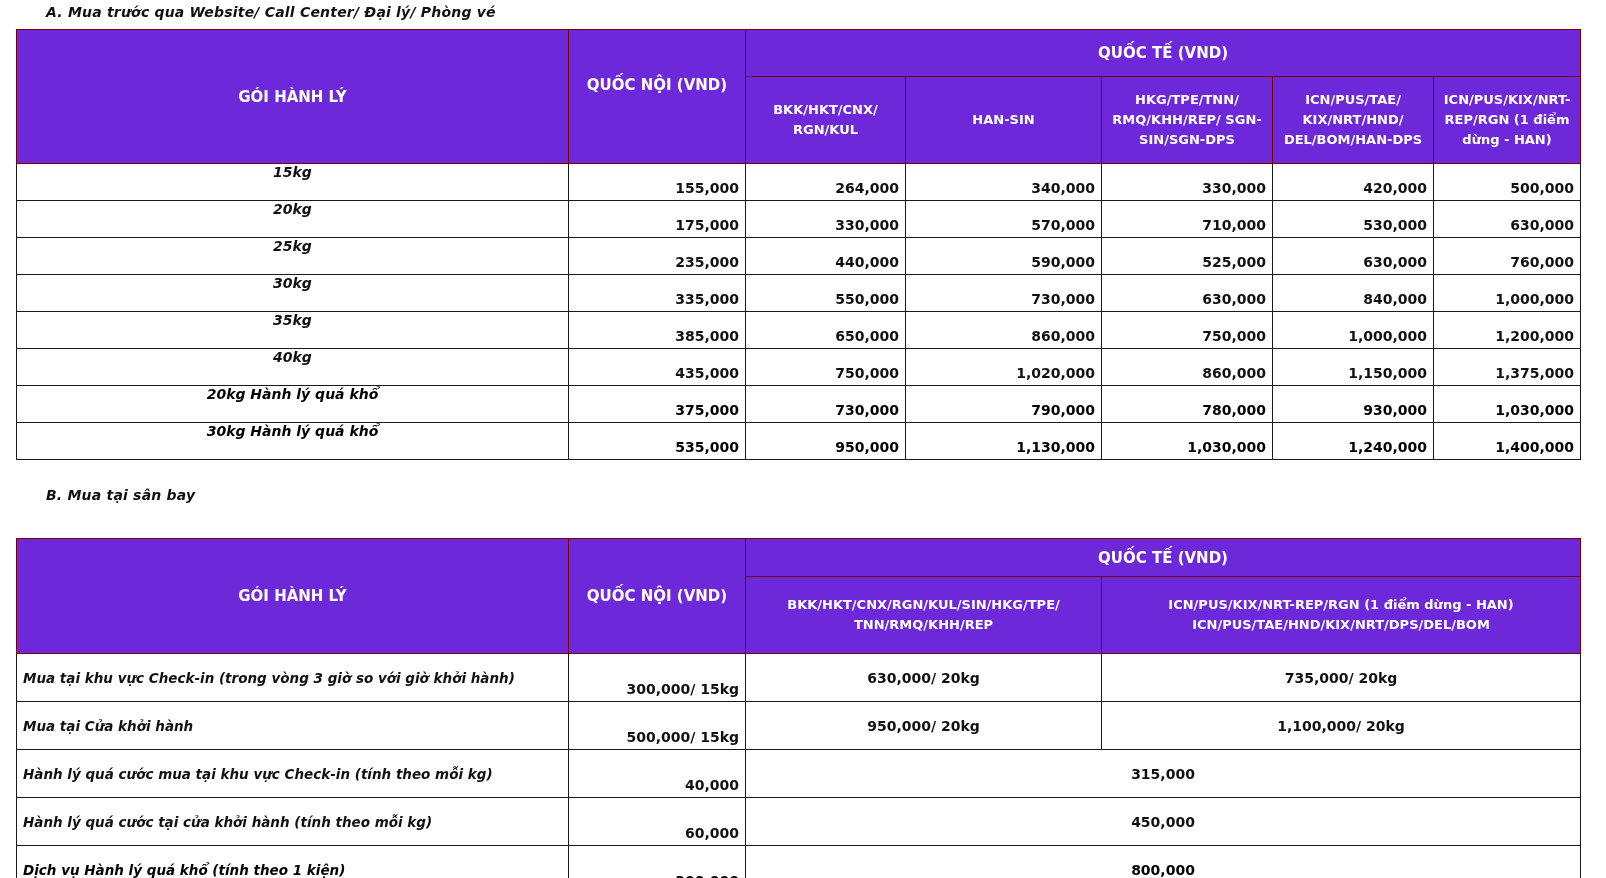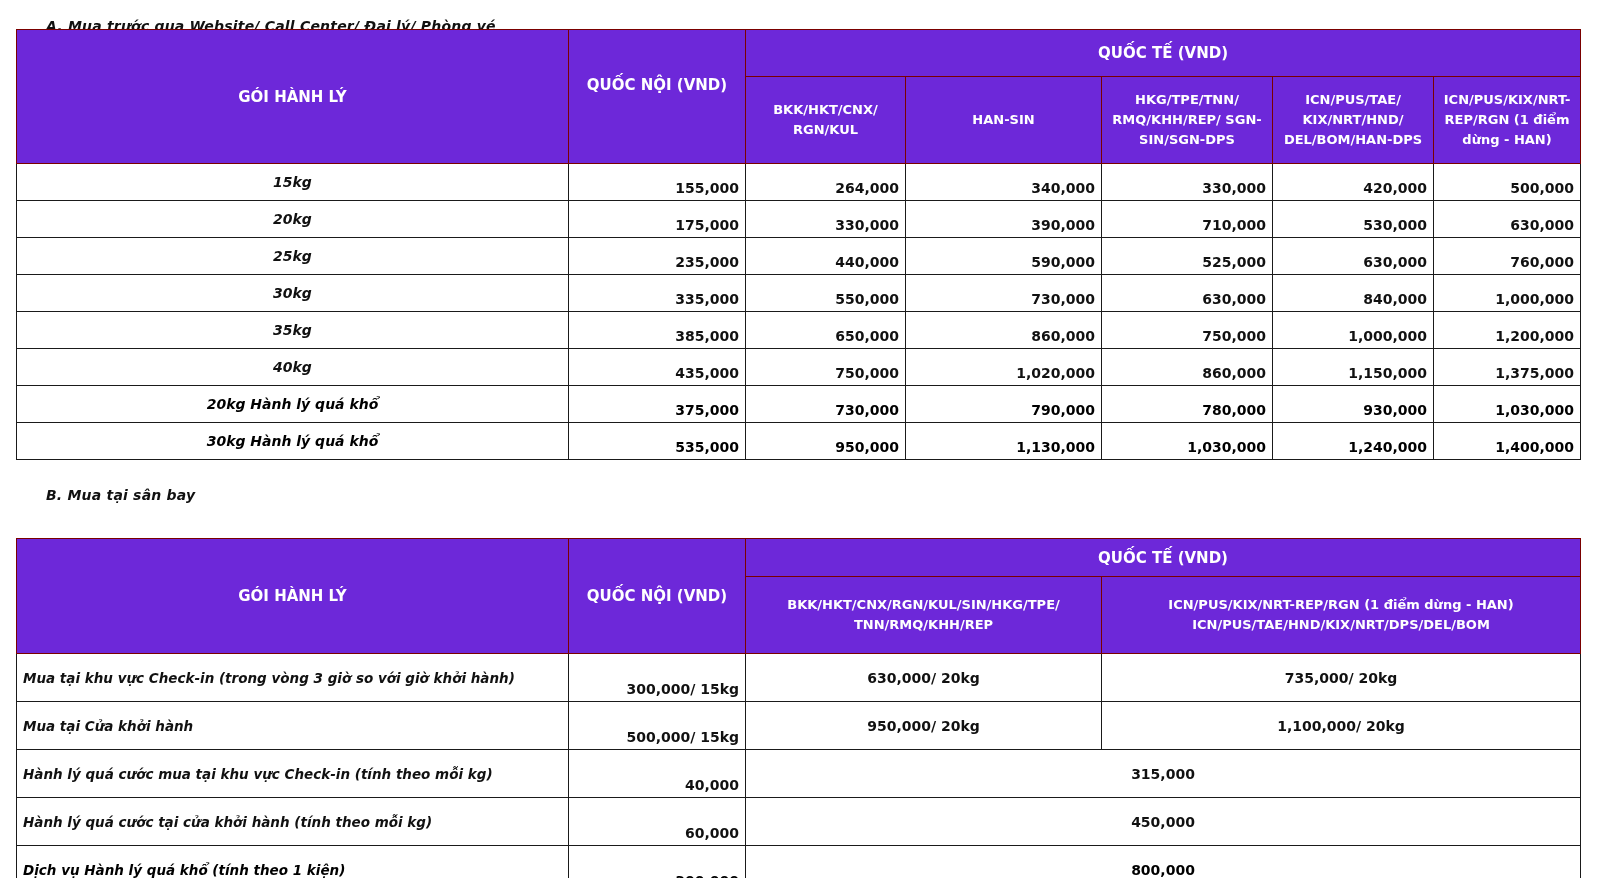--- a/index.html
+++ b/index.html
@@ -28,34 +28,34 @@
     background: #6d28d9;
     color: #ffffff;
     font-weight: bold;
     text-align: center;
     line-height: 20px;
     border-color: #7a0000;
   }
   th.big { font-size: 15px; }
   th.sub { font-size: 13px; }
   td { background: #fff; font-weight: bold; }
-  td.label-c { text-align: center; vertical-align: top; padding-top: 10px; font-style: italic; }
+  td.label-c { text-align: center; vertical-align: top; font-style: italic; }
   td.num { text-align: right; vertical-align: bottom; padding-bottom: 4px; margin-top: 8px; }
   td.label-l { text-align: left; font-style: italic; font-size: 13.5px; }
   td.center { text-align: center; }
   tr.red td { color: #000000; }
   #table-a { top: 29px; width: 1564px; }
   #table-b { top: 538px; width: 1564px; }
   #table-a tbody tr { height: 37px; }
   #table-b tbody tr { height: 48px; }
 </style>
 </head>
 <body>
 
-<div class="section-title" style="top:18px;font-style:italic;">A. Mua trước qua Website/ Call Center/ Đại lý/ Phòng vé</div>
+<div class="section-title" style="top:4px;font-style:italic;">A. Mua trước qua Website/ Call Center/ Đại lý/ Phòng vé</div>
 
 <table id="table-a">
   <colgroup>
     <col style="width:552px">
       <col style="width:177px">
       <col style="width:160px">
       <col style="width:196px">
       <col style="width:171px">
       <col style="width:161px">
       <col style="width:147px">
@@ -81,21 +81,21 @@
       <td class="num">264,000</td>
       <td class="num">340,000</td>
       <td class="num">330,000</td>
       <td class="num">420,000</td>
       <td class="num">500,000</td>
     </tr>
     <tr>
       <td class="label-c">20kg</td>
       <td class="num">175,000</td>
       <td class="num">330,000</td>
-      <td class="num">390,000</td>
+      <td class="num">570,000</td>
       <td class="num">710,000</td>
       <td class="num">530,000</td>
       <td class="num">630,000</td>
     </tr>
     <tr>
       <td class="label-c">25kg</td>
       <td class="num">235,000</td>
       <td class="num">440,000</td>
       <td class="num">590,000</td>
       <td class="num">525,000</td>

